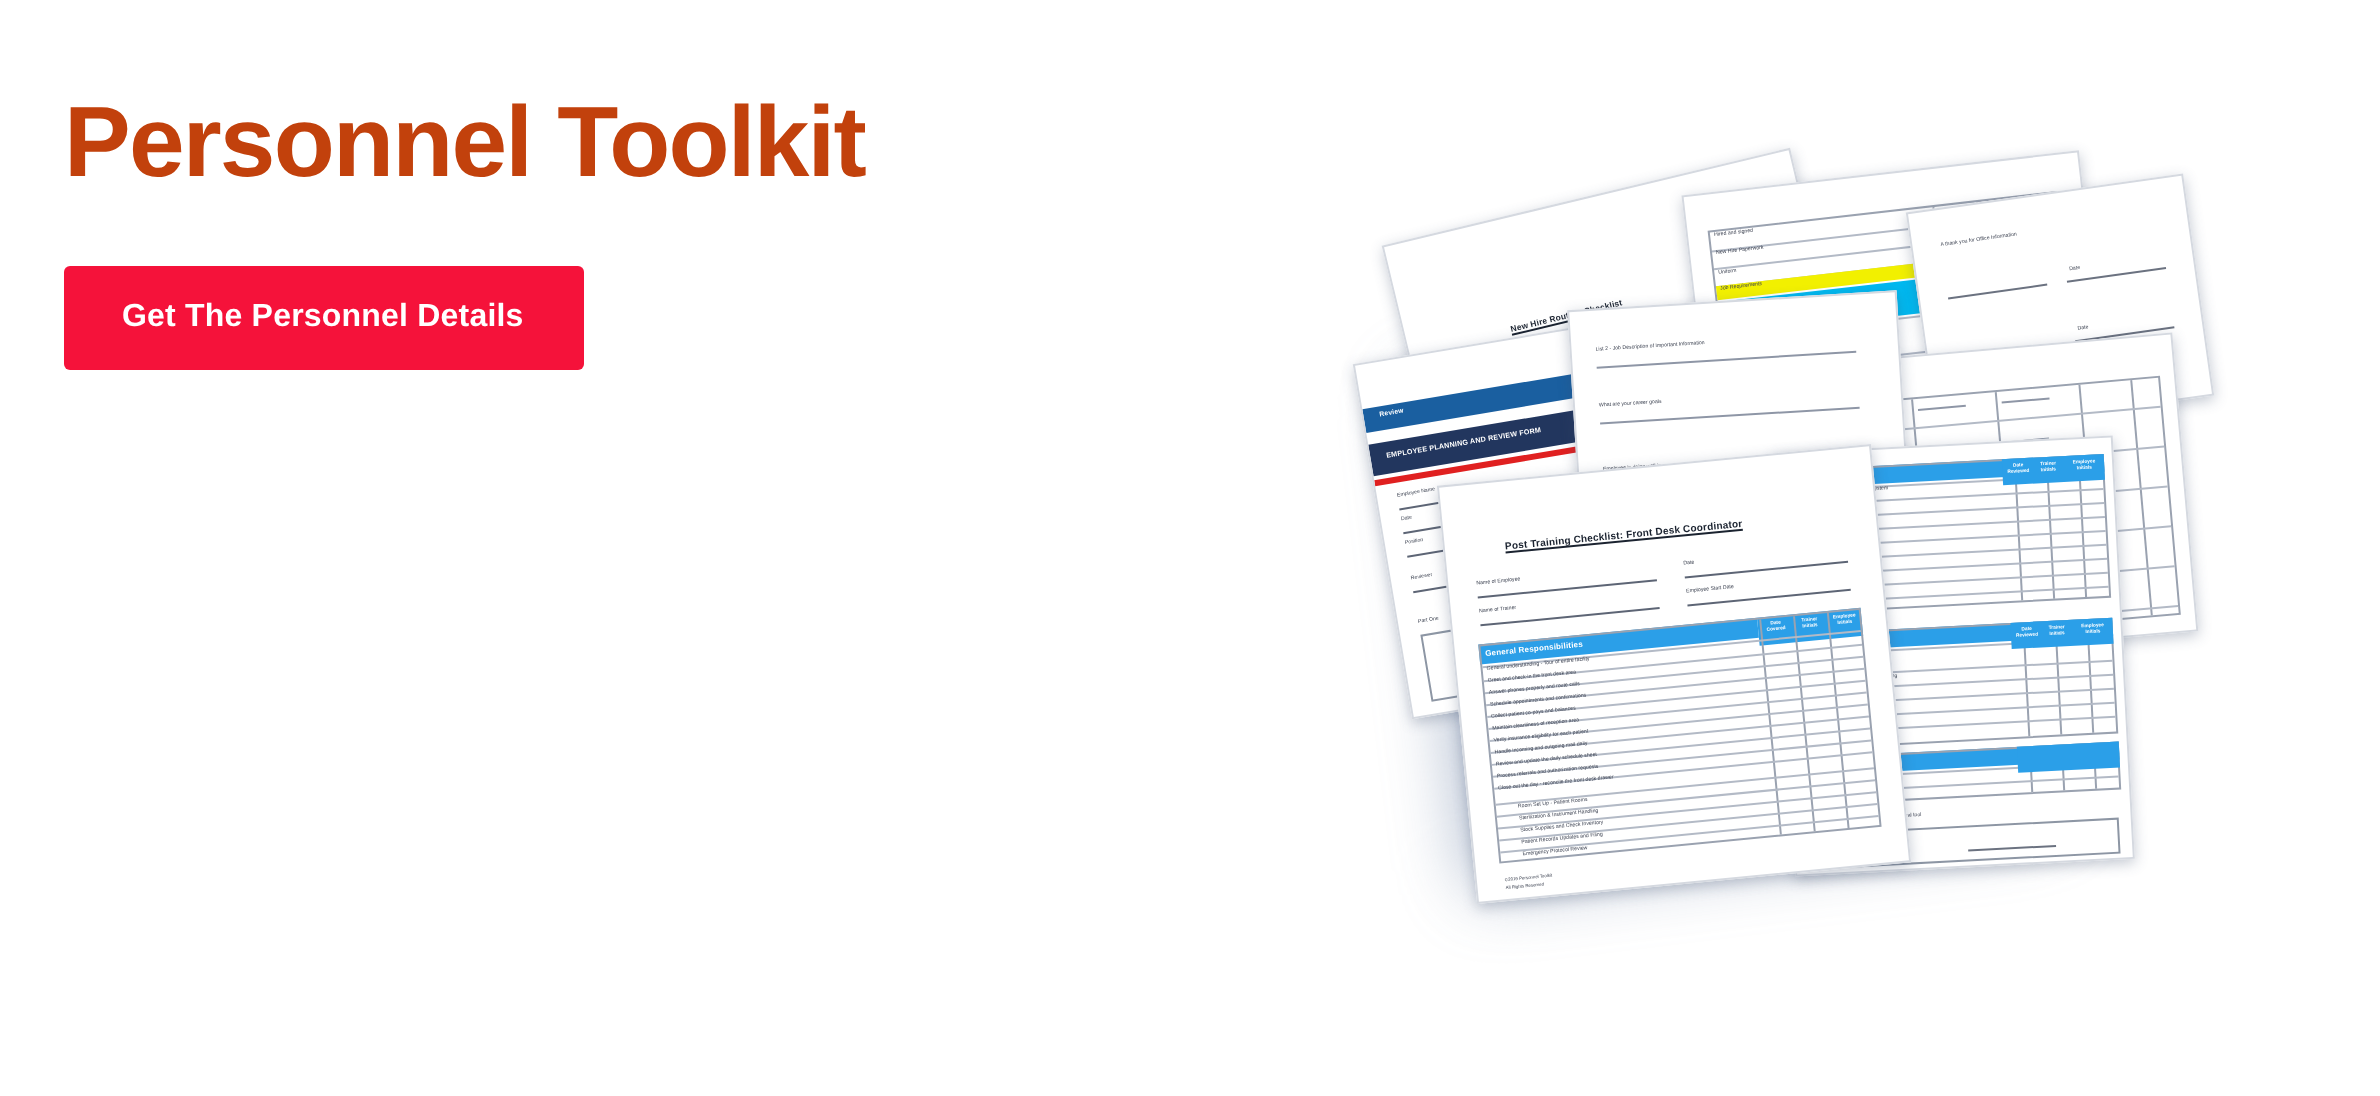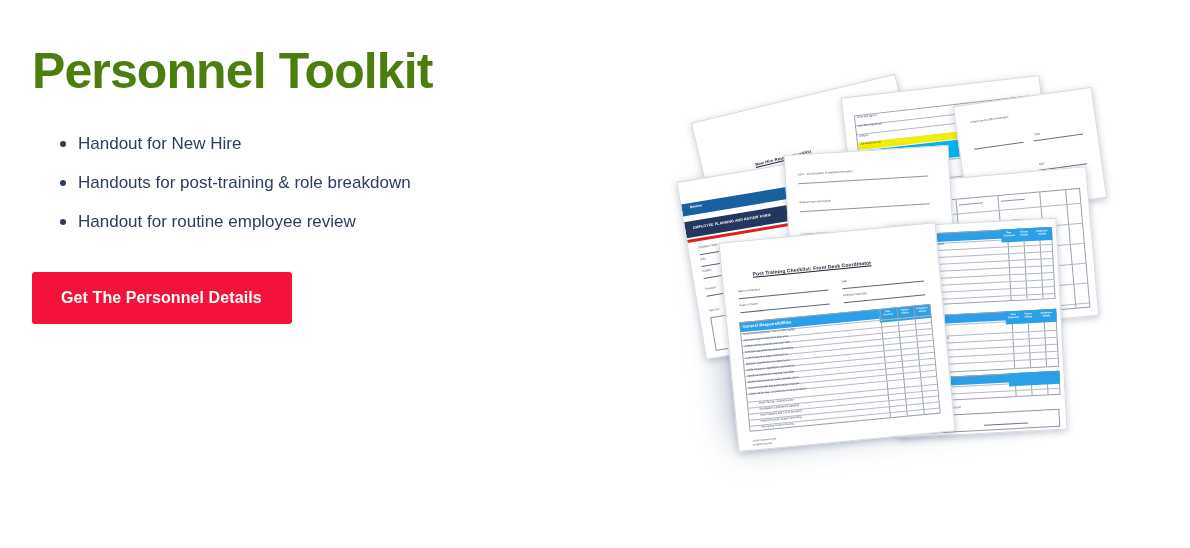--- a/index.html
+++ b/index.html
@@ -23,21 +23,21 @@
   .left-col {
     position: absolute;
     left: 32px;
     top: 44px;
     width: 600px;
   }
 
   .hero-title {
     font-size: 50px;
     font-weight: bold;
-    color: #4d7c0f;
+    color: #c2410c;
     letter-spacing: -0.9px;
     line-height: 1.1;
     margin-bottom: 34px;
     white-space: nowrap;
   }
 
   .hero-desc {
     font-size: 17.5px;
     color: #2c3e5e;
     line-height: 2.05;
@@ -249,34 +249,20 @@
 </head>
 <body>
 
 <div class="page">
 
   <div class="left-col">
 
     <h1 class="hero-title">Personnel Toolkit</h1>
 
 
-    <ul class="hero-list">
-      <li>
-        <span class="dot"></span>
-        <span>Handout for New Hire</span>
-      </li>
-      <li>
-        <span class="dot"></span>
-        <span>Handouts for post-training &amp; role breakdown</span>
-      </li>
-      <li>
-        <span class="dot"></span>
-        <span>Handout for routine employee review</span>
-      </li>
-    </ul>
 
     <button class="cta-button">Get The Personnel Details</button>
   </div>
 
   <div class="art-wrap">
 
     <div class="shadow-blob"></div>
     <div class="shadow-blob2"></div>
 
     <div class="doc" id="doc-new-hire">

